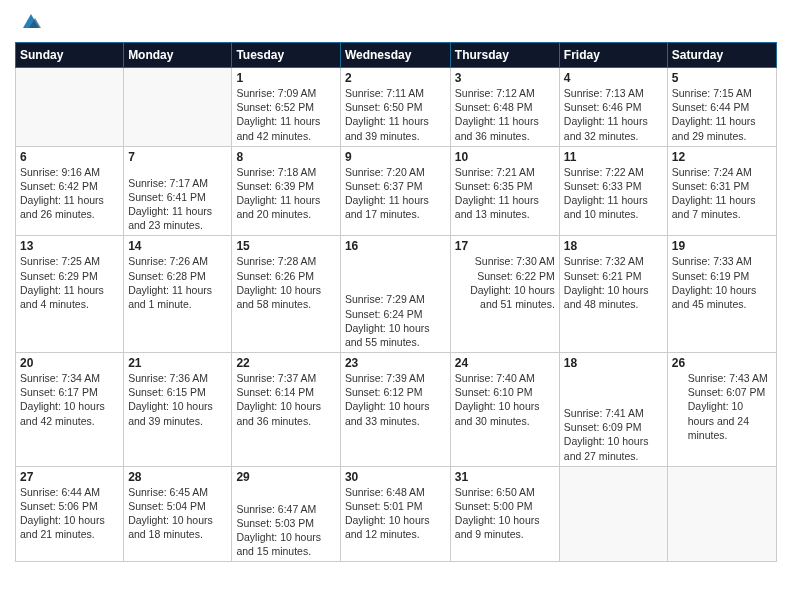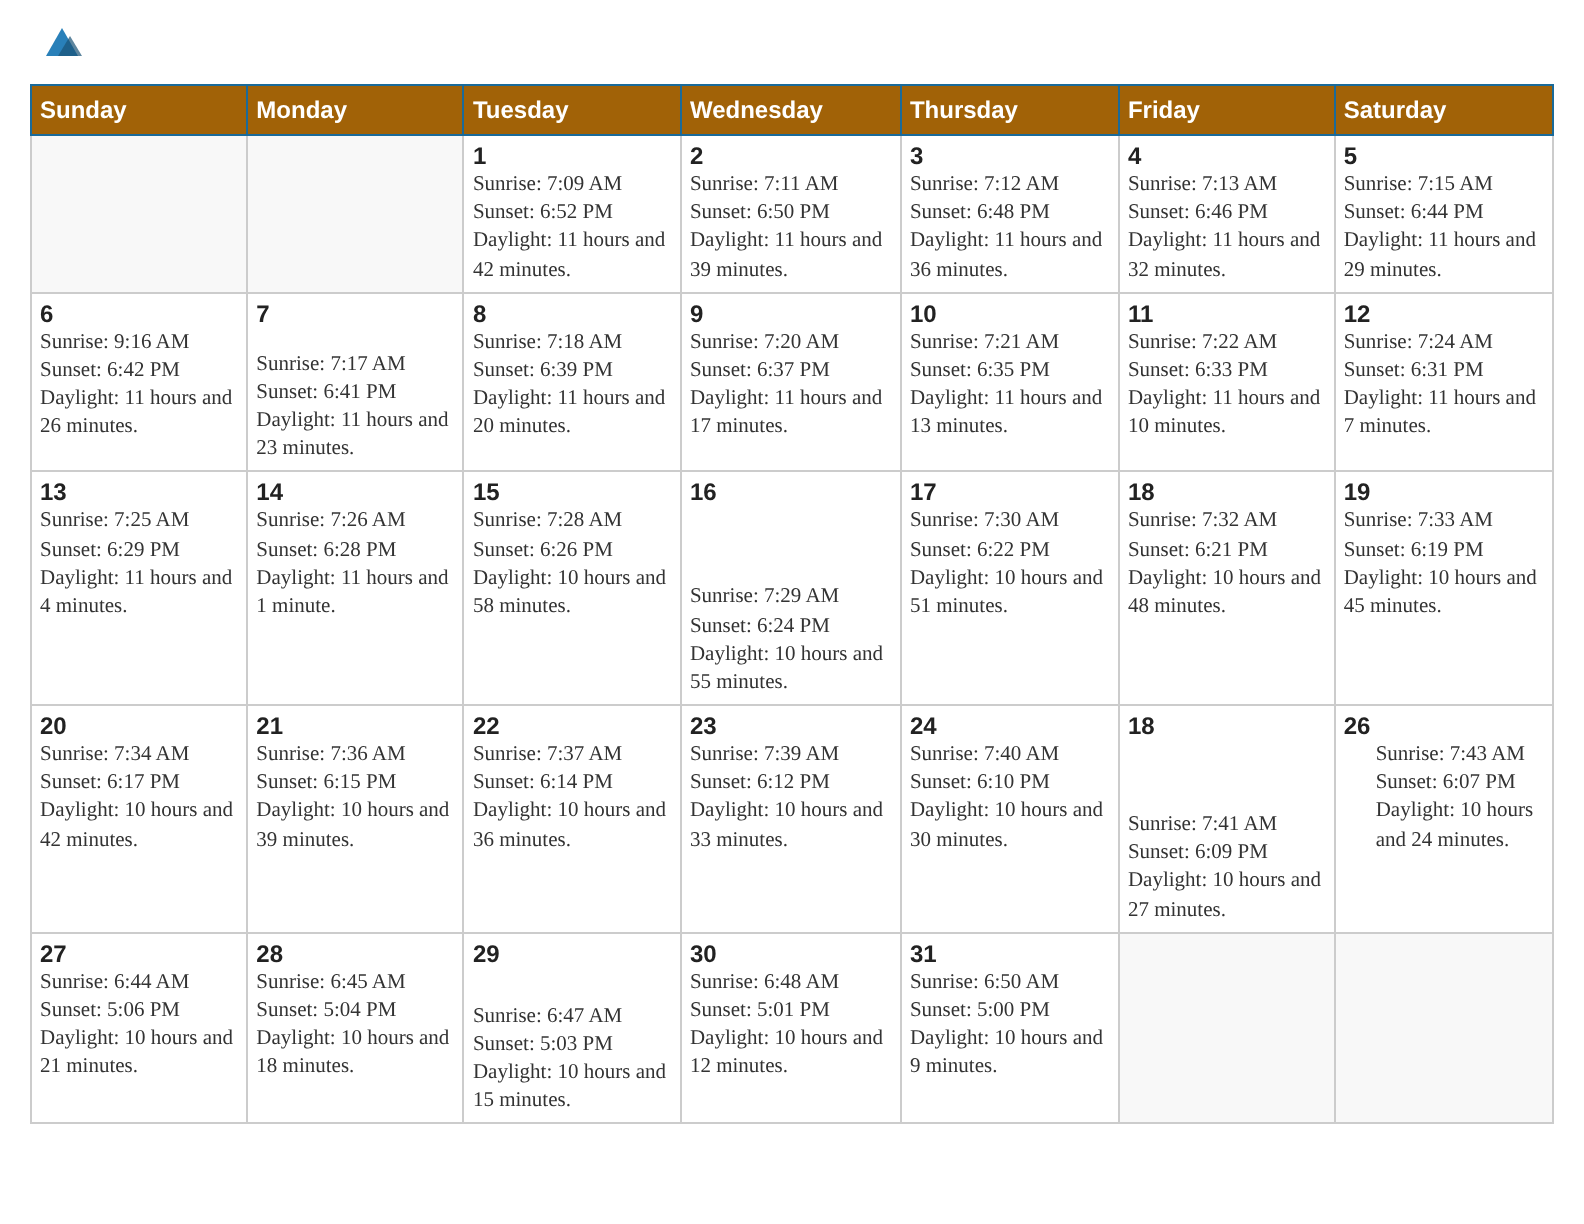--- a/index.html
+++ b/index.html
@@ -58,21 +58,21 @@
     .location {
       font-size: 14px;
       color: #555;
     }
     .calendar {
       width: 100%;
       border-collapse: collapse;
       font-size: 11px;
     }
     .calendar th {
-      background: #a16207;
+      background: #0f172a;
       color: #fff;
       padding: 5px 4px;
       text-align: left;
       font-size: 12px;
       border: 1px solid #1a6a99;
     }
     .calendar td {
       border: 1px solid #ccc;
       vertical-align: top;
       padding: 3px 4px;
@@ -88,21 +88,20 @@
       font-size: 12px;
       font-weight: bold;
       color: #222;
       display: block;
       margin-bottom: 1px;
     }
     .day-info {
       color: #333;
       font-size: 10.5px;
       line-height: 1.35;
-      font-family: Liberation Serif, serif;
     }
   </style>
 </head>
 <body>
 
 <div class="page">
   <div class="header">
     <div class="logo">
       <div class="logo-text">
         <span class="logo-general"></span>
@@ -230,21 +229,21 @@
 Daylight: 10 hours and 58 minutes.</div>
           </td>
           <td>
             <span class="day-num">16</span>
             <div class="day-info" style="white-space: pre-line; margin-top: 39px;">Sunrise: 7:29 AM
 Sunset: 6:24 PM
 Daylight: 10 hours and 55 minutes.</div>
           </td>
           <td>
             <span class="day-num">17</span>
-            <div class="day-info" style="white-space: pre-line;">Sunrise: 7:30 AM
+            <div class="day-info" style="white-space: pre-line; text-align: right;">Sunrise: 7:30 AM
 Sunset: 6:22 PM
 Daylight: 10 hours and 51 minutes.</div>
           </td>
           <td>
             <span class="day-num">18</span>
             <div class="day-info" style="white-space: pre-line;">Sunrise: 7:32 AM
 Sunset: 6:21 PM
 Daylight: 10 hours and 48 minutes.</div>
           </td>
           <td>

